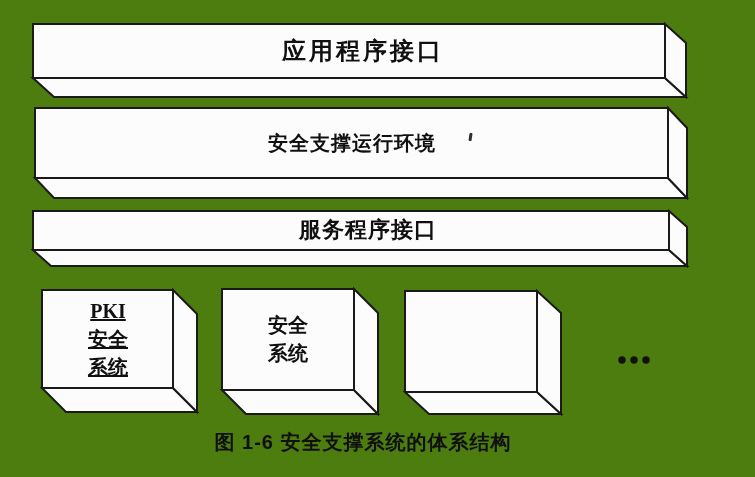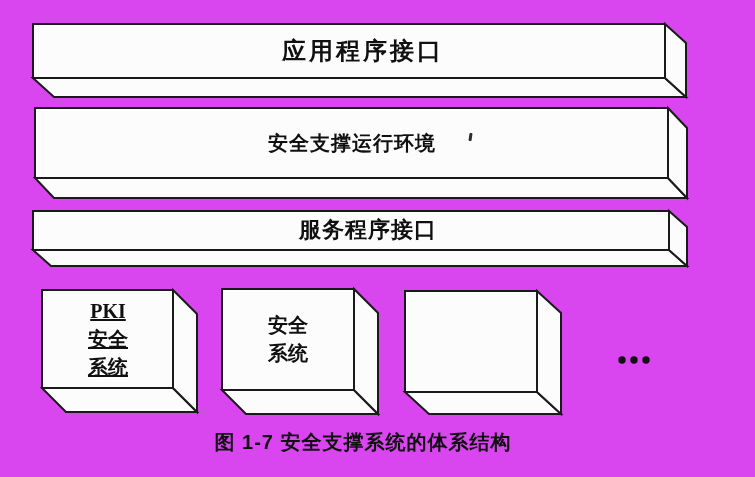--- a/index.html
+++ b/index.html
@@ -1,19 +1,19 @@
 <!DOCTYPE html>
 <html><head>
 <meta charset="utf-8">
 <style>
   html,body{margin:0;padding:0;background:#ffffff;}
   .stage{
     position:relative;
     width:755px;height:477px;
-    background:#d946ef;
+    background:#4d7c0f;
     font-family:"Liberation Sans", sans-serif;
     color:#101010;
     overflow:hidden;
   }
   .stage svg{position:absolute;left:0;top:0;}
   .txt{
     position:absolute;
     transform:translate(-50%,-50%);
     white-space:nowrap;
     text-align:center;
@@ -108,17 +108,17 @@
     <div>安全</div>
     <div>系统</div>
   </div>
 
   <div class="txt module-label" style="left:288px;top:339px;">
     <div>安全</div>
     <div>系统</div>
   </div>
 
 
-  <div class="txt caption" style="left:363px;top:442px;">图 1-7  安全支撑系统的体系结构</div>
+  <div class="txt caption" style="left:363px;top:442px;">图 1-6  安全支撑系统的体系结构</div>
 
   <div class="stray-mark"></div>
 
 </div>
 
 </body></html>

